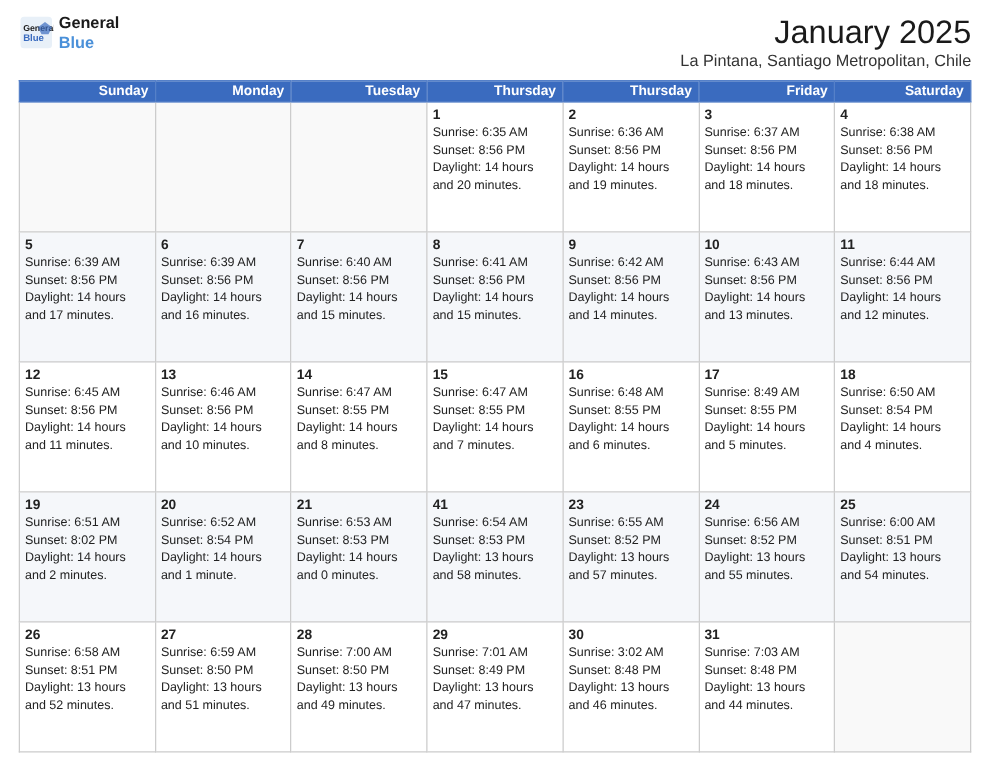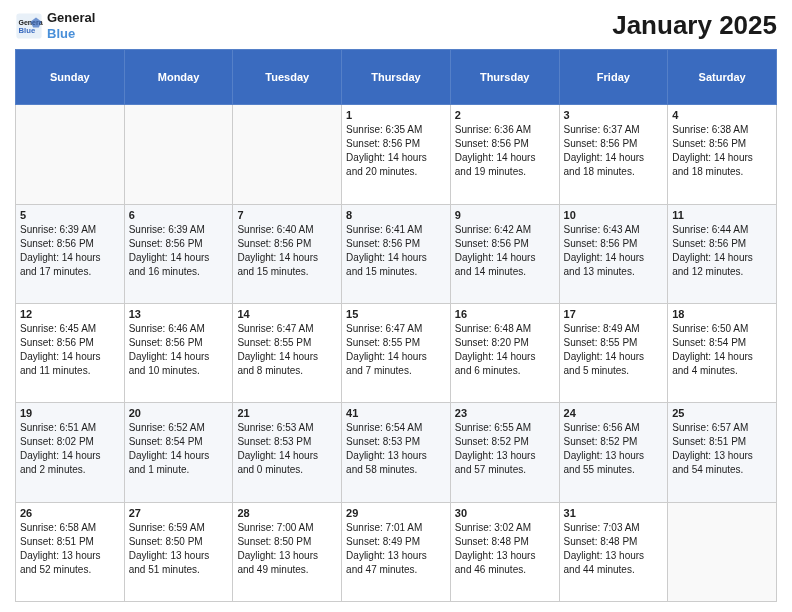--- a/index.html
+++ b/index.html
@@ -39,41 +39,41 @@
     }
     .logo-icon {
       width: 28px;
       height: 28px;
     }
     .title-block {
       text-align: right;
     }
     .calendar-title {
       font-size: 26px;
-      font-weight: bold;
+      font-weight: normal;
       color: #1a1a1a;
     }
     .calendar-subtitle {
       font-size: 13px;
       color: #333;
     }
     .calendar {
       flex: 1;
       border: 1px solid #ccc;
       border-collapse: collapse;
       width: 100%;
       table-layout: fixed;
     }
     .calendar thead tr th {
       background-color: #3a6bbf;
       color: #fff;
       font-size: 11px;
       font-weight: bold;
-      text-align: center;
-      padding: 21px 5px;
+      text-align: right;
+      padding: 2px 5px;
       border: 1px solid #5580c8;
     }
     .calendar tbody tr td {
       border: 1px solid #ccc;
       vertical-align: top;
       padding: 4px 4px;
       font-size: 9.5px;
       color: #222;
       background: #fff;
       height: 90px;
@@ -110,20 +110,21 @@
       </svg>
       <div>
         <div class="logo-text">
           <div>General</div>
           <div><span>Blue</span></div>
         </div>
       </div>
     </div>
     <div class="title-block">
       <div class="calendar-title">January 2025</div>
+      <div class="calendar-subtitle">La Pintana, Santiago Metropolitan, Chile</div>
     </div>
   </div>
 
   <table class="calendar">
     <thead>
       <tr>
       <th>Sunday</th>
           <th>Monday</th>
           <th>Tuesday</th>
           <th>Thursday</th>
@@ -242,21 +243,21 @@
           <td>
             <span class="day-num">15</span>
             <div class="day-info">Sunrise: 6:47 AM
 Sunset: 8:55 PM
 Daylight: 14 hours
 and 7 minutes.</div>
           </td>
           <td>
             <span class="day-num">16</span>
             <div class="day-info">Sunrise: 6:48 AM
-Sunset: 8:20 PM
+Sunset: 8:55 PM
 Daylight: 14 hours
 and 6 minutes.</div>
           </td>
           <td>
             <span class="day-num">17</span>
             <div class="day-info">Sunrise: 8:49 AM
 Sunset: 8:55 PM
 Daylight: 14 hours
 and 5 minutes.</div>
           </td>
@@ -306,21 +307,21 @@
           </td>
           <td>
             <span class="day-num">24</span>
             <div class="day-info">Sunrise: 6:56 AM
 Sunset: 8:52 PM
 Daylight: 13 hours
 and 55 minutes.</div>
           </td>
           <td>
             <span class="day-num">25</span>
-            <div class="day-info">Sunrise: 6:57 AM
+            <div class="day-info">Sunrise: 6:00 AM
 Sunset: 8:51 PM
 Daylight: 13 hours
 and 54 minutes.</div>
           </td>
         </tr>
         <tr>
           <td>
             <span class="day-num">26</span>
             <div class="day-info">Sunrise: 6:58 AM
 Sunset: 8:51 PM

